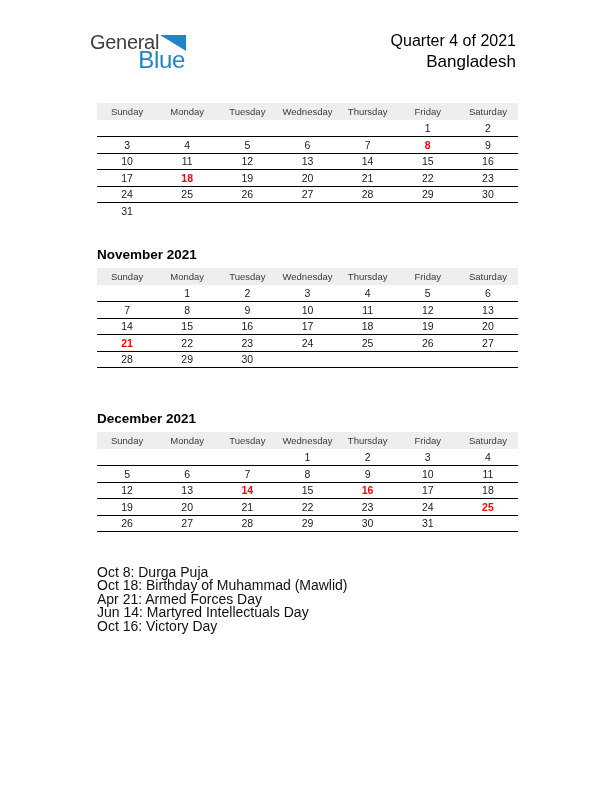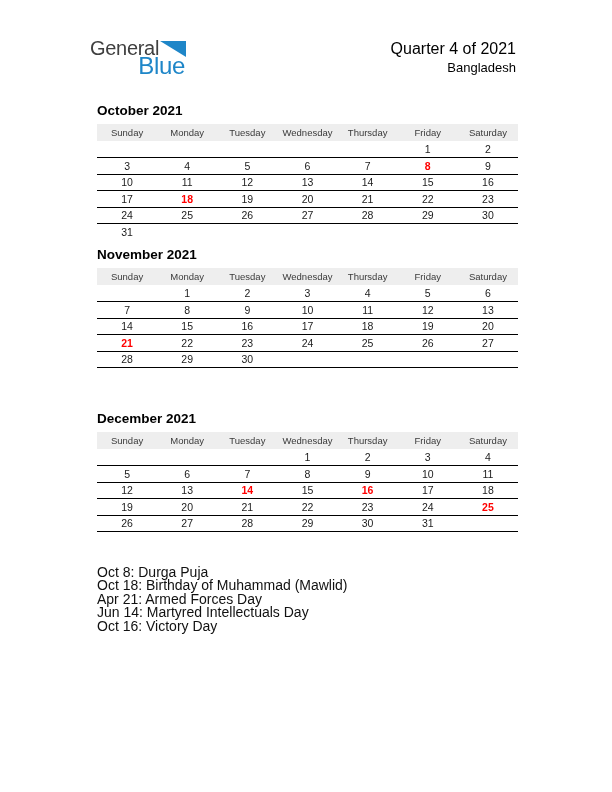--- a/index.html
+++ b/index.html
@@ -7,40 +7,40 @@
   body {
     width: 612px; height: 792px;
     font-family: "Liberation Sans", sans-serif;
     position: relative;
     color: #1a1a1a;
   }
   .page { position: absolute; inset: 0; background: #fff; overflow: hidden; }
 
   
   .header {
-    position: absolute; left: 90px; top: 38px; width: 426px;
-    display: flex; justify-content: space-between; align-items: center;
+    position: absolute; left: 90px; top: 32px; width: 426px;
+    display: flex; justify-content: space-between; align-items: flex-end;
   }
   .logo { line-height: 1; }
   .logo-line1 { display: flex; align-items: flex-start; }
   .logo-general {
     font-size: 20px; font-weight: 400; color: #3f3f3f; letter-spacing: -0.3px;
   }
   .logo-triangle {
     width: 26px; height: 16px; margin-top: 3px; margin-left: 1px;
     background: #1e86c8;
     clip-path: polygon(0 0, 100% 0, 100% 100%);
   }
   .logo-blue {
     font-size: 24px; color: #1e86c8; letter-spacing: -0.3px;
     text-align: right; margin-top: -4px; padding-right: 1px;
   }
   .title-block { text-align: right; line-height: 1.15; }
   .main-title { font-size: 16px; color: #000; font-weight: 400; }
-  .subtitle { font-size: 13px; color: #000; margin-top: 2px; }
+  .subtitle { font-size: 17px; color: #000; margin-top: 2px; }
 
   
   .month { position: absolute; left: 97px; width: 421px; }
   .month h2 {
     font-size: 13.5px; font-weight: bold; color: #000; margin-bottom: 6px;
     letter-spacing: 0;
   }
   table.cal {
     width: 100%; border-collapse: collapse; table-layout: fixed;
   }
@@ -79,21 +79,20 @@
       </div>
       <div class="logo-blue">Blue</div>
     </div>
     <div class="title-block">
       <div class="main-title">Quarter 4 of 2021</div>
       <div class="subtitle">Bangladesh</div>
     </div>
   </div>
 
   <section class="month month-october">
-    <h2>October 2021</h2>
     <table class="cal">
         <thead>
           <tr>
             <th>Sunday</th>
             <th>Monday</th>
             <th>Tuesday</th>
             <th>Wednesday</th>
             <th>Thursday</th>
             <th>Friday</th>
             <th>Saturday</th>

